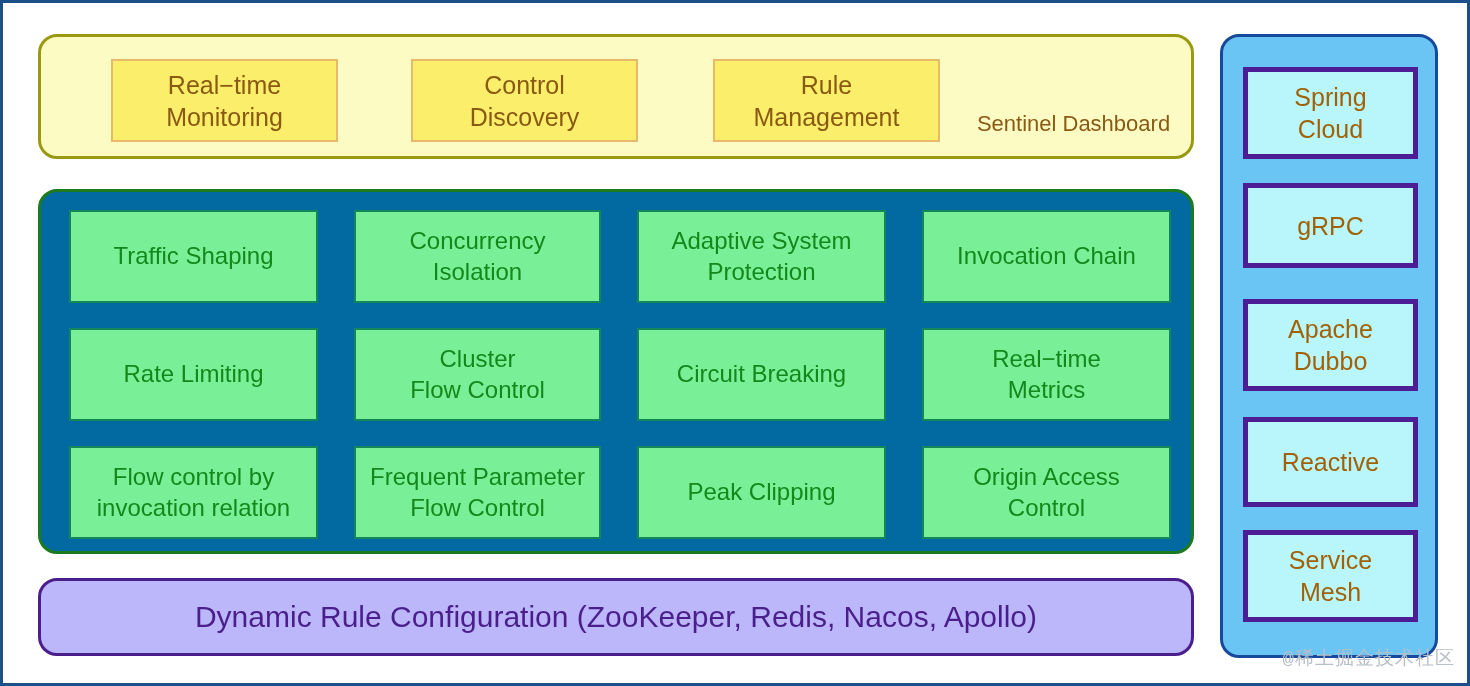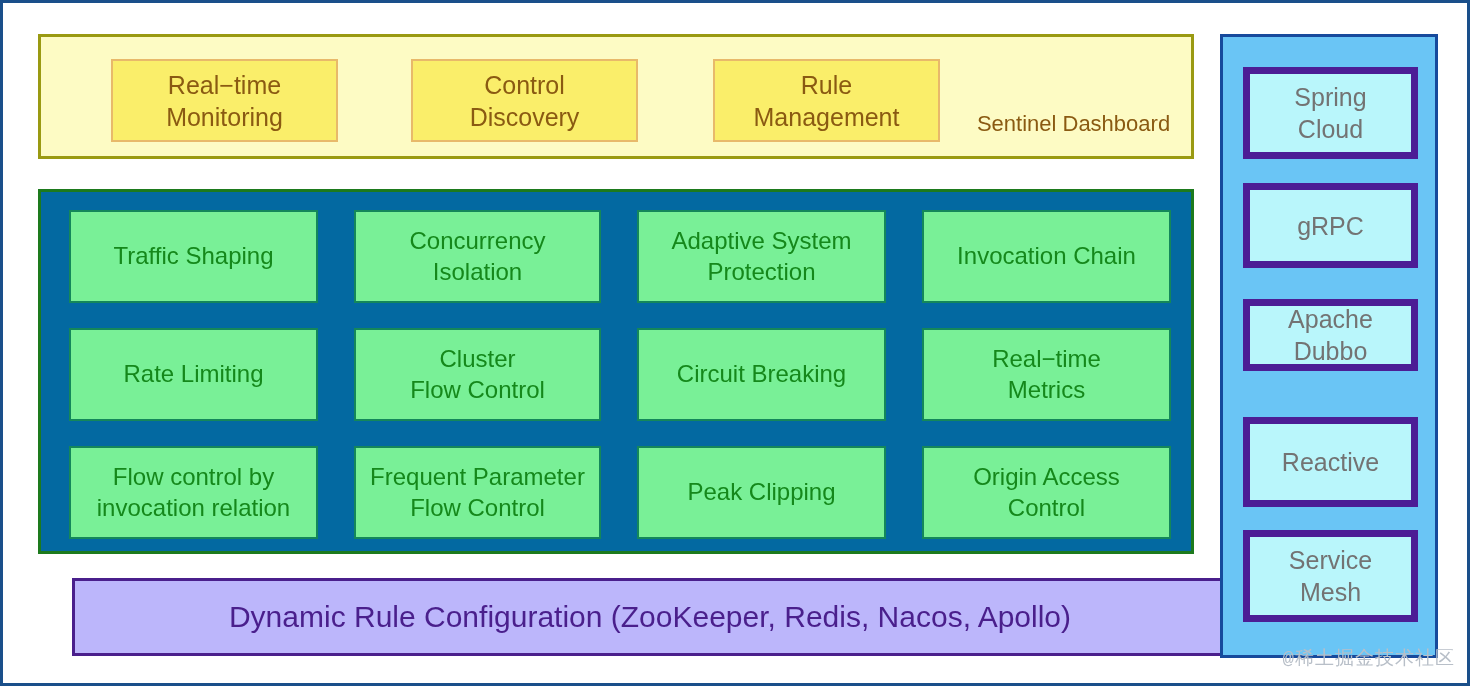--- a/index.html
+++ b/index.html
@@ -19,20 +19,21 @@
     box-sizing: border-box;
     border: 3px solid #1a4f8a;
     background: #ffffff;
     overflow: hidden;
   }
 
   
   .panel {
     position: absolute;
     box-sizing: border-box;
+    border-radius: 19px;
   }
   .box {
     position: absolute;
     box-sizing: border-box;
     display: flex;
     align-items: center;
     justify-content: center;
     text-align: center;
     line-height: 1.28;
   }
@@ -95,49 +96,48 @@
   #config-panel {
     left: 35px;
     top: 575px;
     width: 1156px;
     height: 78px;
     background: #bcb6fb;
     border: 3px solid #4a1f8c;
     display: flex;
     align-items: center;
     justify-content: center;
-    margin-left: 34px;
   }
   #config-label {
     color: #4a1f8c;
     font-size: 30px;
     text-align: center;
     white-space: nowrap;
   }
 
   
   #adapters-panel {
     left: 1217px;
     top: 31px;
     width: 218px;
     height: 624px;
     background: #6ac5f5;
     border: 3px solid #174a9c;
   }
   .adapter-box {
     background: #b9f6fb;
-    border: 7px solid #4c1d95;
-    color: #737373;
+    border: 5px solid #4c1d95;
+    color: #a16207;
     font-size: 25px;
     left: 20px;
     width: 175px;
   }
   #adapter-box-0 { top: 30px;  height: 92px; }
   #adapter-box-1 { top: 146px; height: 85px; }
-  #adapter-box-2 { top: 262px; height: 72px; }
+  #adapter-box-2 { top: 262px; height: 92px; }
   #adapter-box-3 { top: 380px; height: 90px; }
   #adapter-box-4 { top: 493px; height: 92px; }
 
   
   #watermark {
     position: absolute;
     right: 12px;
     bottom: 12px;
     font-size: 19px;
     color: #b8bfc8;

